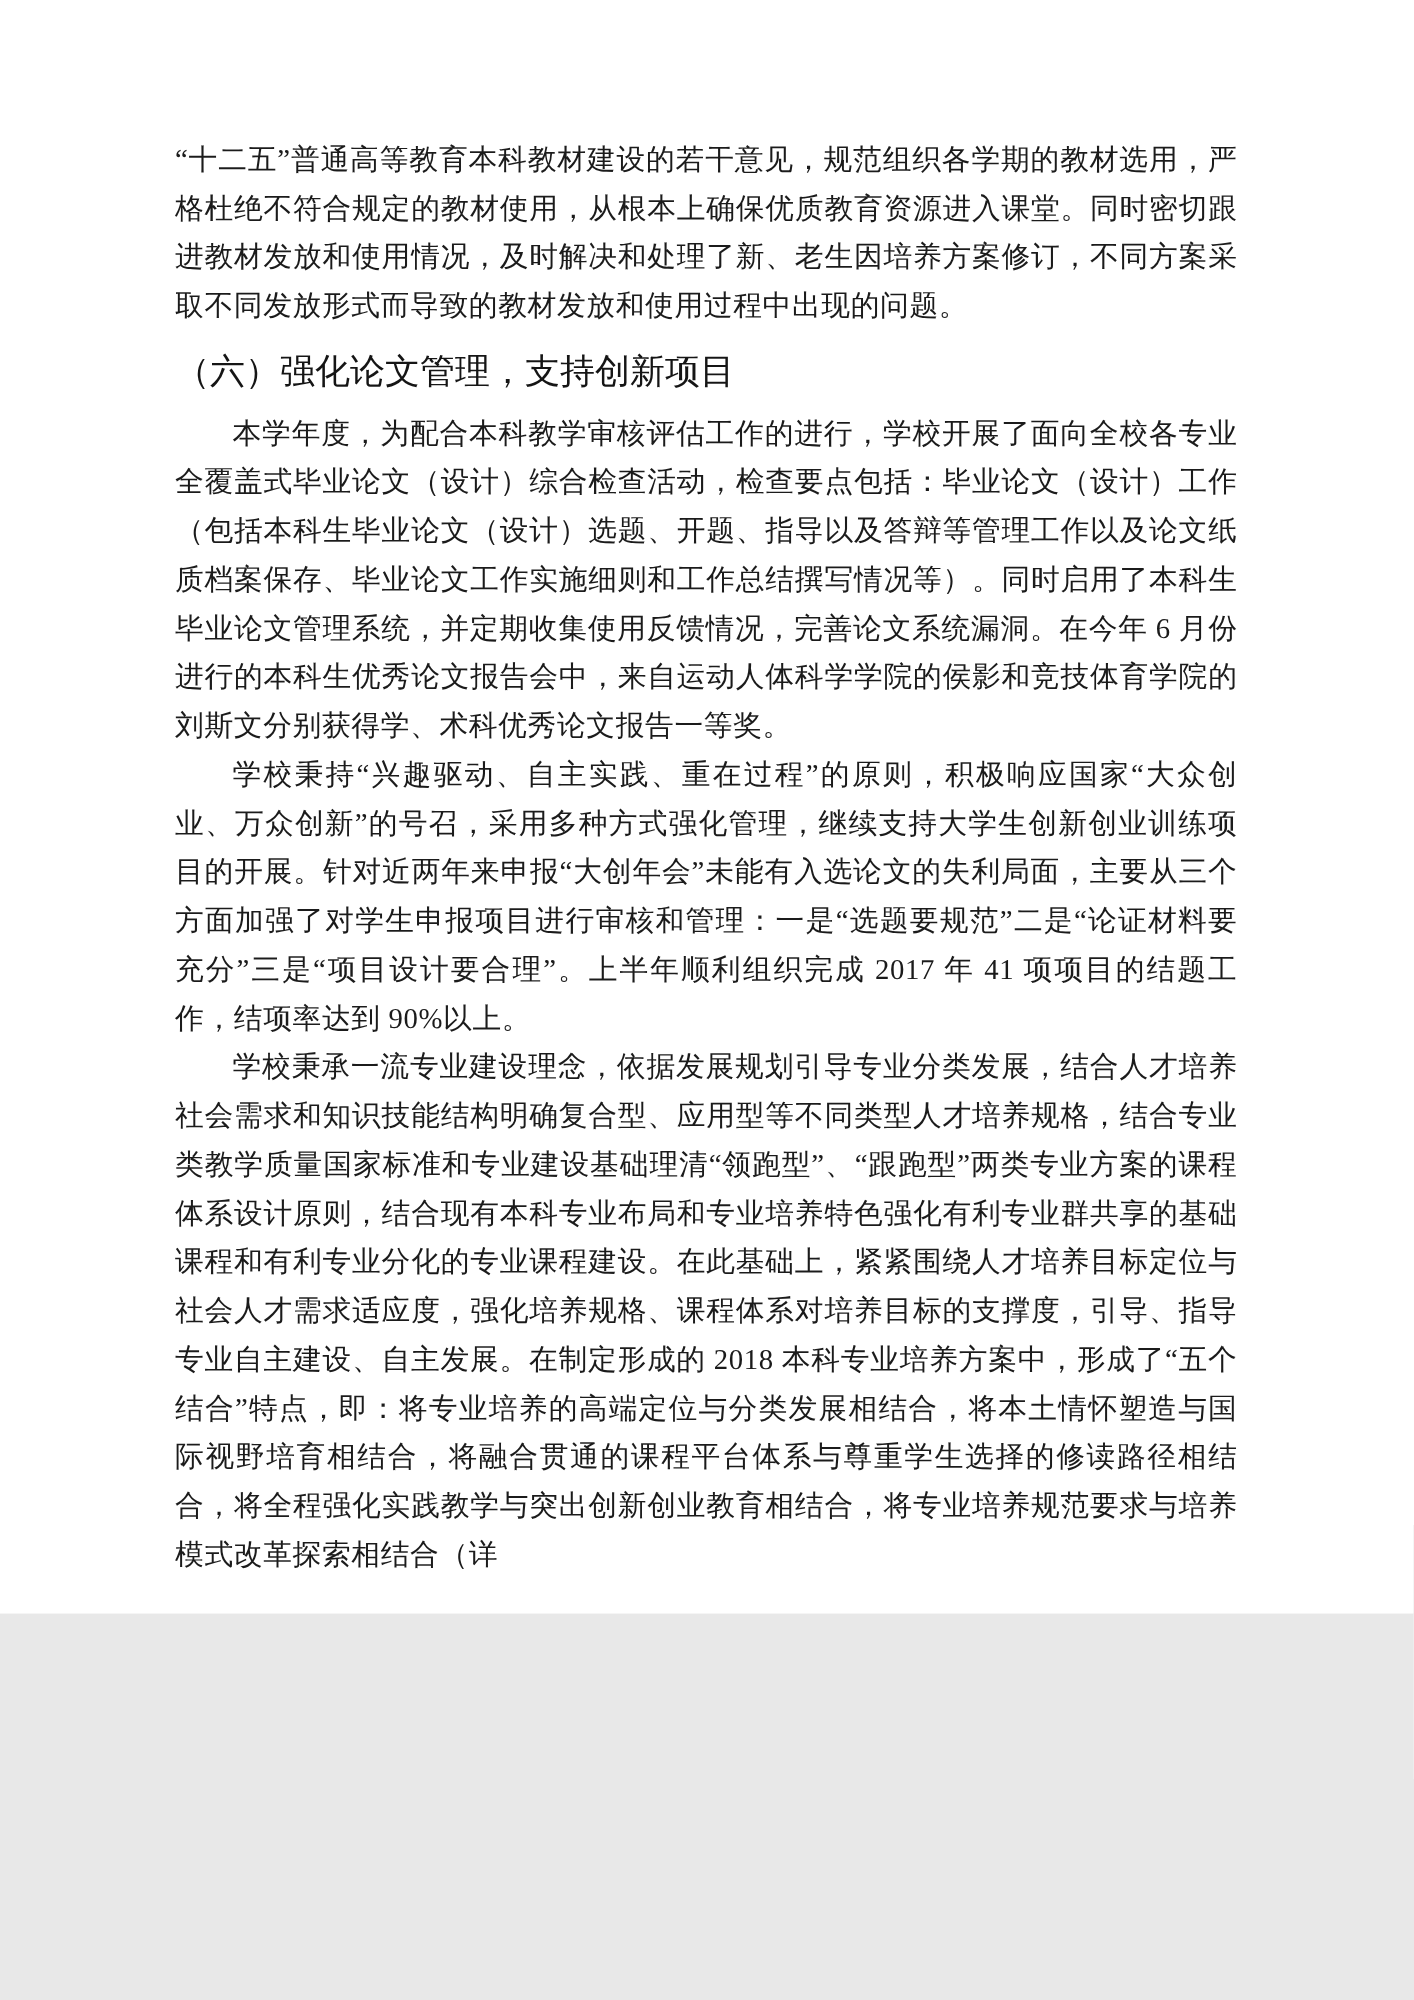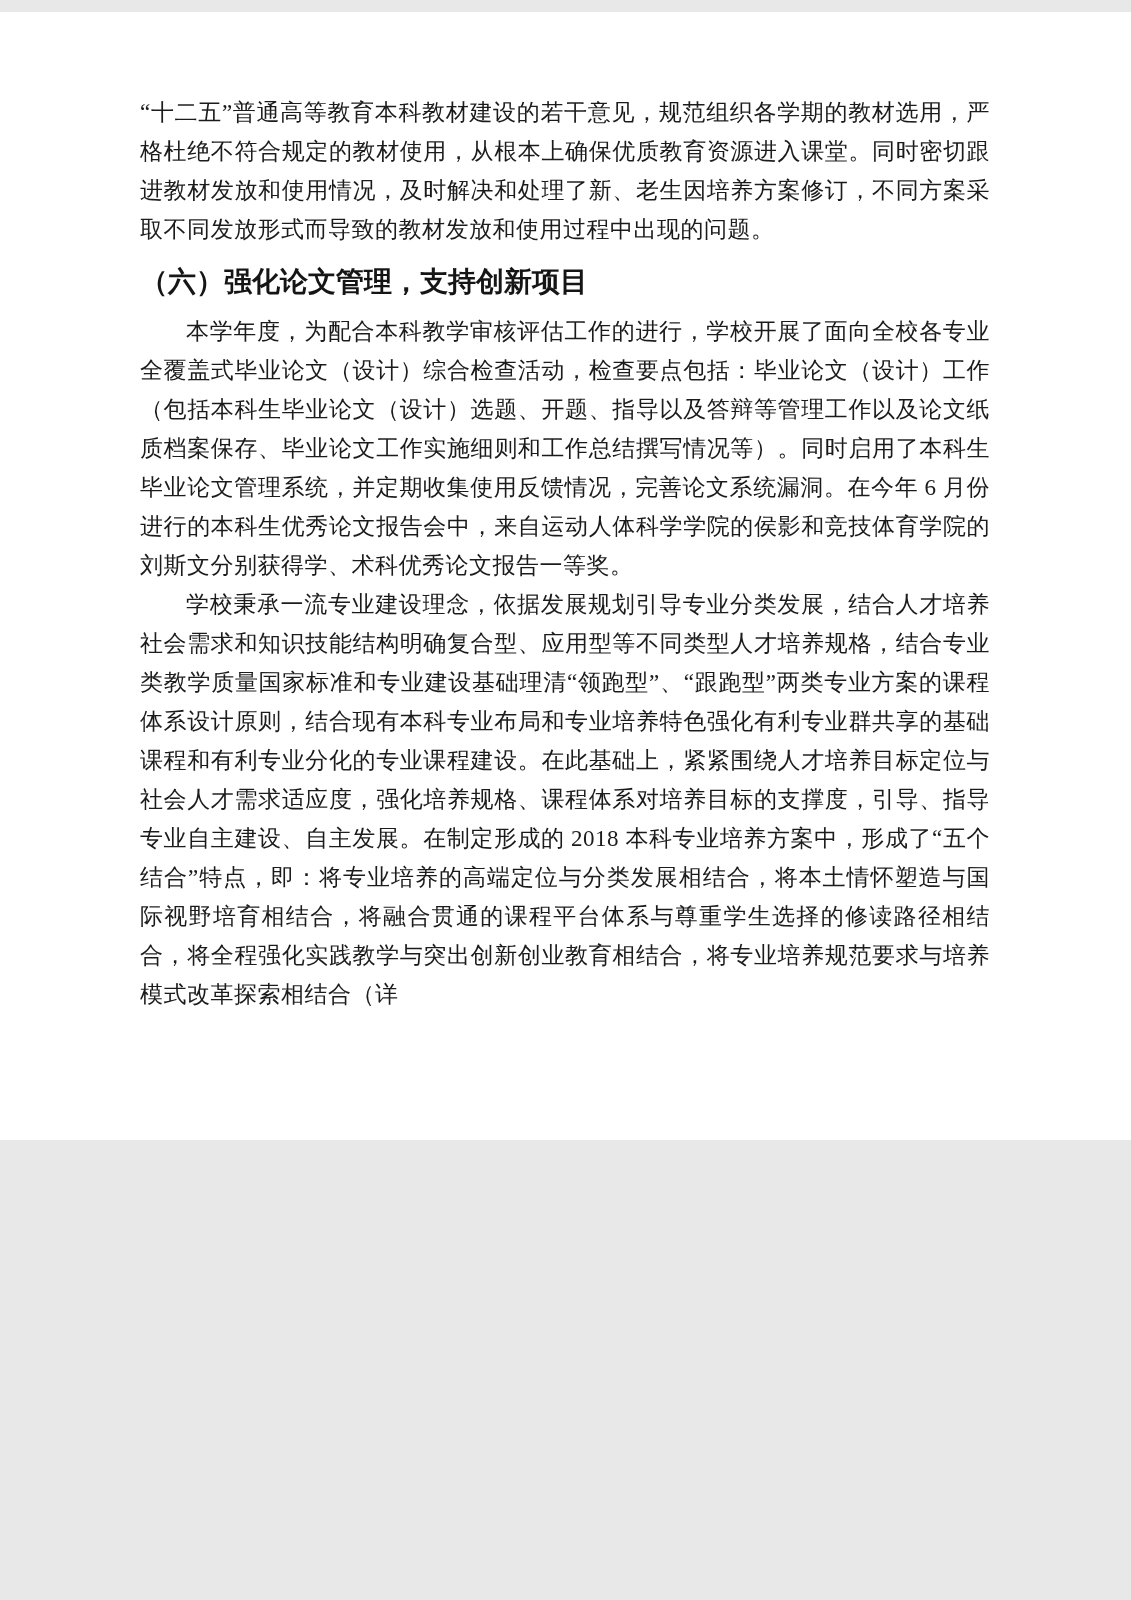--- a/index.html
+++ b/index.html
@@ -3,45 +3,45 @@
 <meta charset="utf-8">
 <style>
   html, body {
     margin: 0;
     padding: 0;
     background: #e8e8e8;
   }
   .page {
     position: relative;
     width: 1131px;
-    height: 1128px;
-    margin: 12px auto;
+    height: 1291px;
+    margin: 0 auto;
     background: #ffffff;
     box-sizing: border-box;
-    padding: 81px 141px 0 140px;
+    padding: 108px 141px 0 140px;
     overflow: hidden;
     color: #1b1b1b;
     font-family: "Liberation Serif", "DejaVu Serif", serif;
   }
   .body-text {
     margin: 0;
     font-size: 23px;
     line-height: 39px;
     text-align: justify;
     text-justify: inter-ideograph;
     letter-spacing: 0.5px;
     word-break: break-all;
   }
   .indent {
     text-indent: 2em;
   }
   .subheading {
     margin: 12px 0 9px 0;
     font-family: "Liberation Sans", "DejaVu Sans", sans-serif;
-    font-weight: bold;
+    font-weight: normal;
     font-size: 28px;
     line-height: 42px;
     color: #151515;
   }
   .chapter-heading {
     margin: 14px 0 10px 0;
     font-family: "Liberation Sans", "DejaVu Sans", sans-serif;
     font-weight: bold;
     font-size: 30px;
     line-height: 46px;
@@ -63,20 +63,21 @@
 <body>
 
 <div class="page">
 
   <p class="body-text">“十二五”普通高等教育本科教材建设的若干意见，规范组织各学期的教材选用，严格杜绝不符合规定的教材使用，从根本上确保优质教育资源进入课堂。同时密切跟进教材发放和使用情况，及时解决和处理了新、老生因培养方案修订，不同方案采取不同发放形式而导致的教材发放和使用过程中出现的问题。</p>
 
   <h3 class="subheading">（六）强化论文管理，支持创新项目</h3>
 
   <p class="body-text indent">本学年度，为配合本科教学审核评估工作的进行，学校开展了面向全校各专业全覆盖式毕业论文（设计）综合检查活动，检查要点包括：毕业论文（设计）工作（包括本科生毕业论文（设计）选题、开题、指导以及答辩等管理工作以及论文纸质档案保存、毕业论文工作实施细则和工作总结撰写情况等）。同时启用了本科生毕业论文管理系统，并定期收集使用反馈情况，完善论文系统漏洞。在今年 6 月份进行的本科生优秀论文报告会中，来自运动人体科学学院的侯影和竞技体育学院的刘斯文分别获得学、术科优秀论文报告一等奖。</p>
 
+  <p class="body-text indent">学校秉持“兴趣驱动、自主实践、重在过程”的原则，积极响应国家“大众创业、万众创新”的号召，采用多种方式强化管理，继续支持大学生创新创业训练项目的开展。针对近两年来申报“大创年会”未能有入选论文的失利局面，主要从三个方面加强了对学生申报项目进行审核和管理：一是“选题要规范”二是“论证材料要充分”三是“项目设计要合理”。上半年顺利组织完成 2017 年 41 项项目的结题工作，结项率达到 90%以上。</p>
 
 
 
   <p class="body-text indent">学校秉承一流专业建设理念，依据发展规划引导专业分类发展，结合人才培养社会需求和知识技能结构明确复合型、应用型等不同类型人才培养规格，结合专业类教学质量国家标准和专业建设基础理清“领跑型”、“跟跑型”两类专业方案的课程体系设计原则，结合现有本科专业布局和专业培养特色强化有利专业群共享的基础课程和有利专业分化的专业课程建设。在此基础上，紧紧围绕人才培养目标定位与社会人才需求适应度，强化培养规格、课程体系对培养目标的支撑度，引导、指导专业自主建设、自主发展。在制定形成的 2018 本科专业培养方案中，形成了“五个结合”特点，即：将专业培养的高端定位与分类发展相结合，将本土情怀塑造与国际视野培育相结合，将融合贯通的课程平台体系与尊重学生选择的修读路径相结合，将全程强化实践教学与突出创新创业教育相结合，将专业培养规范要求与培养模式改革探索相结合（详</p>
 
   <div class="page-footer">
     <span>— 11 —</span>
   </div>
 
 </div>

